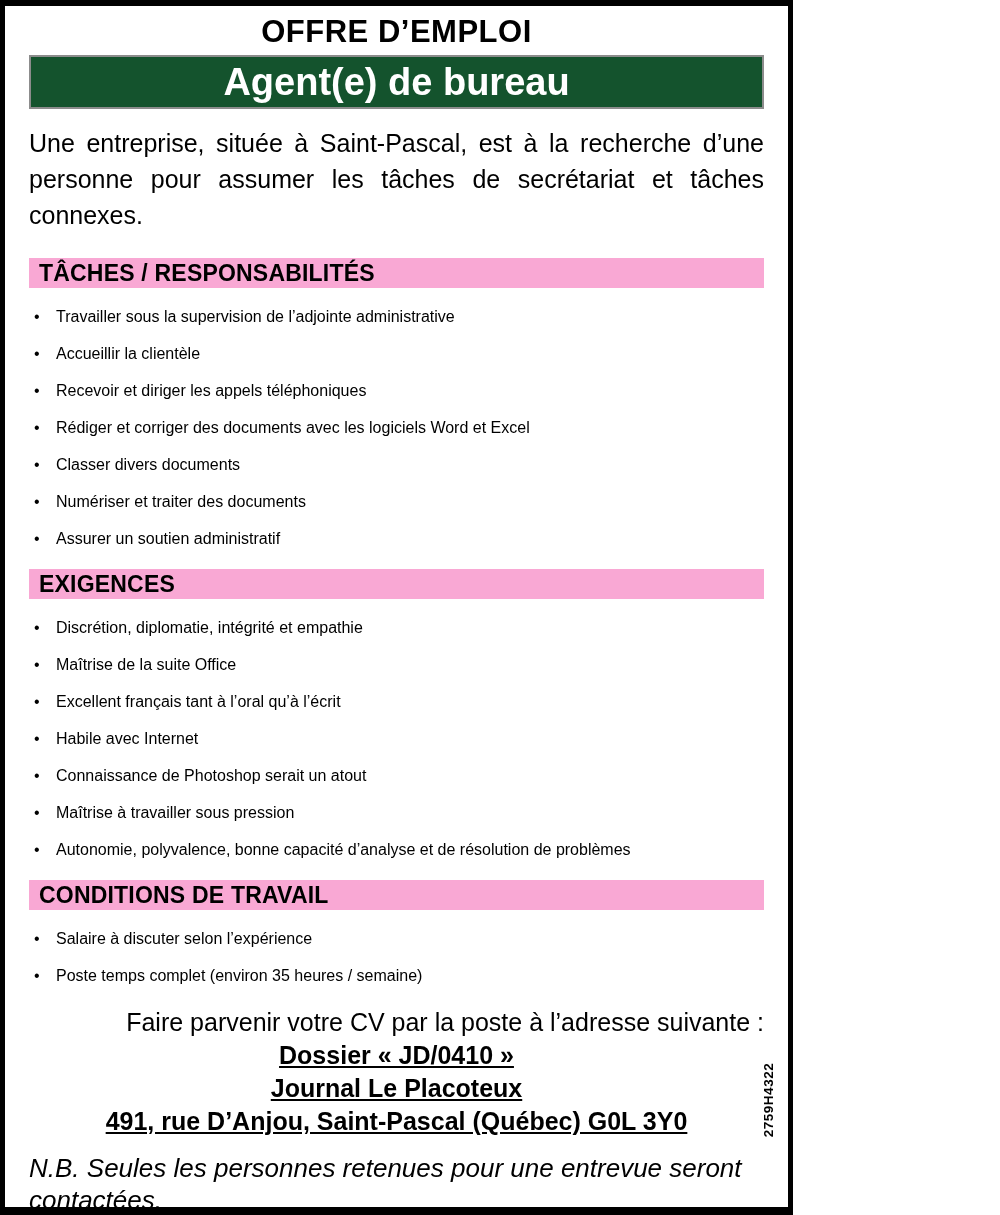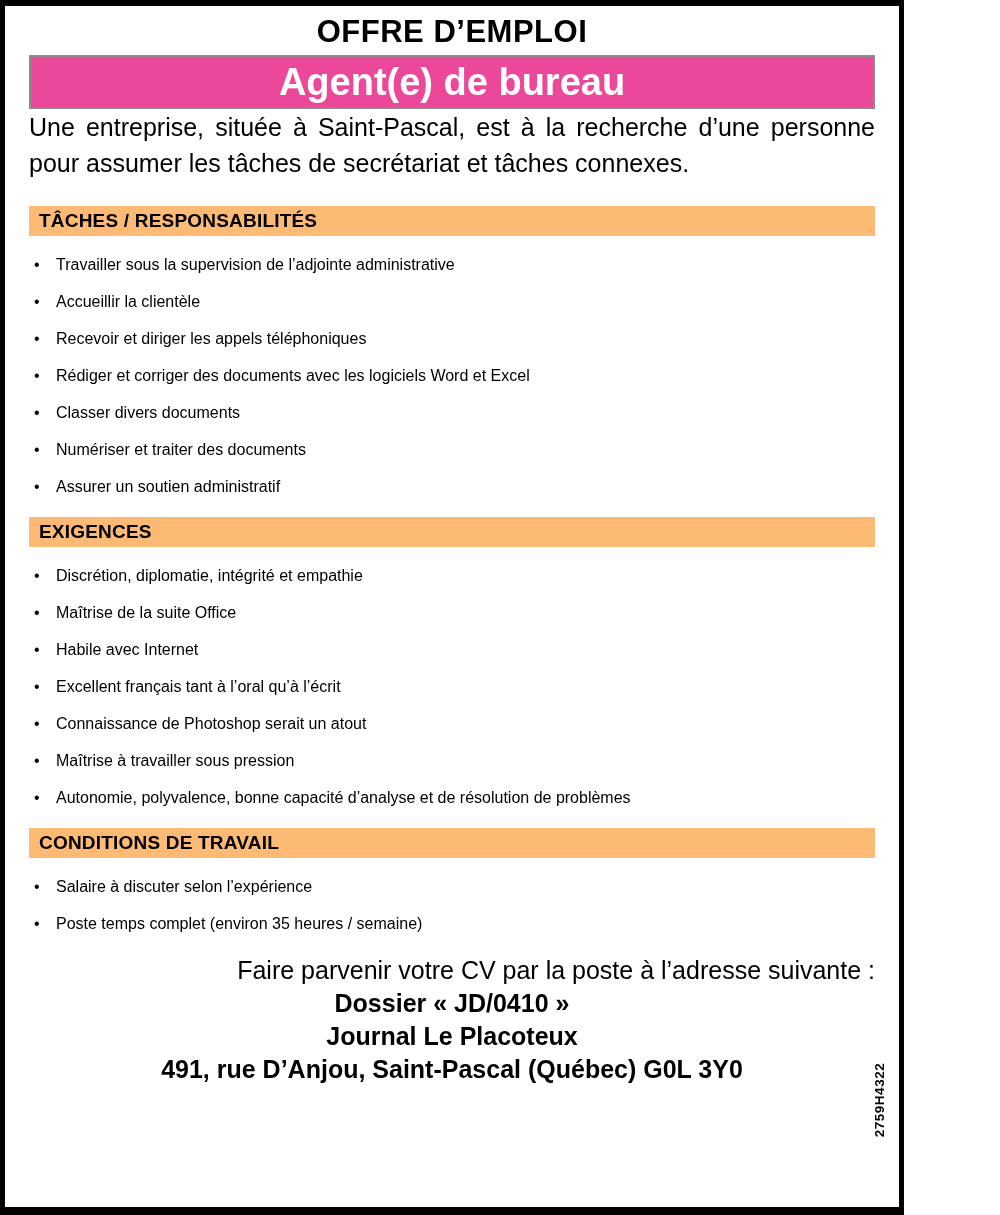--- a/index.html
+++ b/index.html
@@ -3,64 +3,64 @@
 <meta charset="utf-8">
 <style>
   html, body {
     margin: 0;
     padding: 0;
     background: #ffffff;
   }
   .ad {
     position: relative;
     box-sizing: border-box;
-    width: 904px;
+    width: 793px;
     height: 1215px;
     border-style: solid;
     border-color: #000000;
     border-width: 6px 5px 8px 5px;
     padding: 0 24px;
     background: #ffffff;
     color: #000000;
     font-family: "Liberation Sans", sans-serif;
     overflow: hidden;
   }
   .kicker {
     margin-top: 8px;
     text-align: center;
     font-size: 31px;
     line-height: 36px;
     font-weight: bold;
     letter-spacing: 0.5px;
   }
   .banner {
     margin-top: 5px;
-    background: #ec4899;
+    background: #14532d;
     border: 2px solid #8c8c8c;
     height: 50px;
     line-height: 50px;
     text-align: center;
     color: #ffffff;
     font-size: 38px;
     font-weight: bold;
   }
   .intro {
-    margin-top: 0;
+    margin-top: 16px;
     font-size: 25px;
     line-height: 36px;
     text-align: justify;
     text-align-last: left;
   }
   .sec-head {
     margin-top: 10px;
-    background: #fdba74;
+    background: #f9a8d4;
     height: 30px;
     line-height: 30px;
     padding-left: 10px;
-    font-size: 19px;
+    font-size: 23px;
     font-weight: bold;
     letter-spacing: 0.2px;
   }
   ul.bullets {
     list-style: none;
     margin: 10px 0 12px 0;
     padding: 0;
   }
   ul.bullets li {
     position: relative;
@@ -77,20 +77,21 @@
     text-align: center;
     font-size: 25px;
     line-height: 33px;
   }
   .apply-intro {
     margin-top: 2px;
     text-align: right;
   }
   .apply-bold {
     font-weight: bold;
+    text-decoration: underline;
   }
   .note {
     margin-top: 14px;
     font-size: 26px;
     line-height: 32px;
     font-style: italic;
   }
   .ref-code {
     position: absolute;
     top: 1056px;
@@ -130,36 +131,37 @@
     <li>Rédiger et corriger des documents avec les logiciels Word et Excel</li>
     <li>Classer divers documents</li>
     <li>Numériser et traiter des documents</li>
     <li>Assurer un soutien administratif</li>
   </ul>
 
   <div class="sec-head">EXIGENCES</div>
   <ul class="bullets">
     <li>Discrétion, diplomatie, intégrité et empathie</li>
     <li>Maîtrise de la suite Office</li>
+    <li>Excellent français tant à l’oral qu’à l’écrit</li>
     <li>Habile avec Internet</li>
-    <li>Excellent français tant à l’oral qu’à l’écrit</li>
     <li>Connaissance de Photoshop serait un atout</li>
     <li>Maîtrise à travailler sous pression</li>
     <li>Autonomie, polyvalence, bonne capacité d’analyse et de résolution de problèmes</li>
   </ul>
 
   <div class="sec-head">CONDITIONS DE TRAVAIL</div>
   <ul class="bullets">
     <li>Salaire à discuter selon l’expérience</li>
     <li>Poste temps complet (environ 35 heures / semaine)</li>
   </ul>
 
   <div class="apply-line apply-intro">Faire parvenir votre CV par la poste à l’adresse suivante :</div>
   <div class="apply-line apply-bold">Dossier « JD/0410 »</div>
   <div class="apply-line apply-bold">Journal Le Placoteux</div>
   <div class="apply-line apply-bold">491, rue D’Anjou, Saint-Pascal (Québec) G0L 3Y0</div>
 
+  <div class="note">N.B. Seules les personnes retenues pour une entrevue seront contactées.</div>
 
   <div class="ref-code">
     <span>2759H4322</span>
   </div>
 
 </div>
 
 </body></html>

